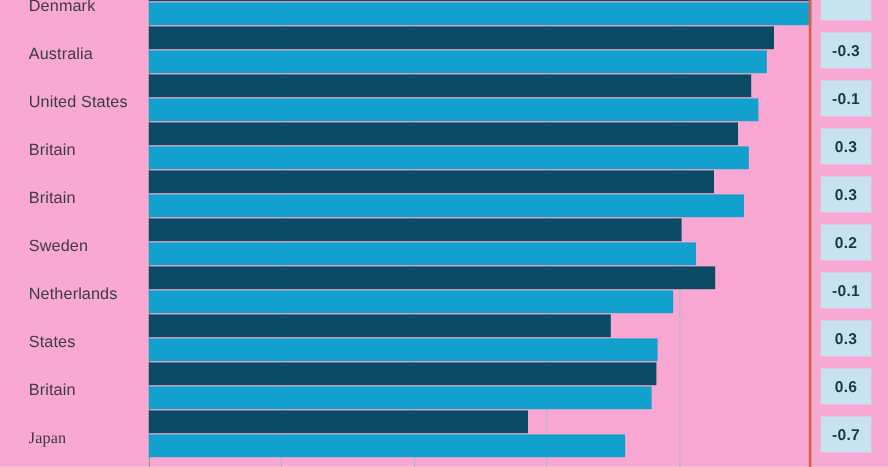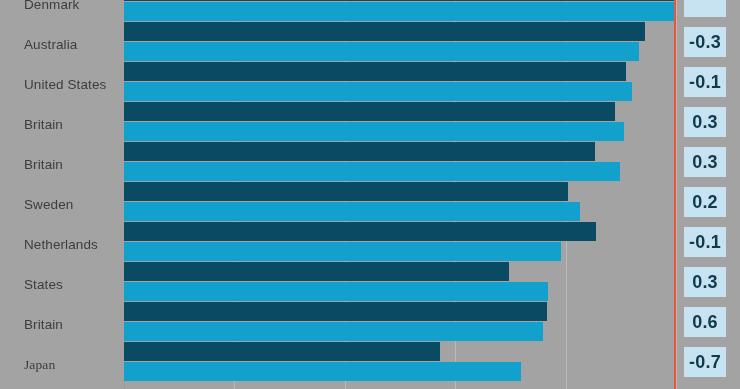--- a/index.html
+++ b/index.html
@@ -12,21 +12,21 @@
     height: 389px;
     overflow: hidden;
     font-family: "Liberation Sans", sans-serif;
     position: relative;
   }
 
   #chart-root {
     position: relative;
     width: 740px;
     height: 389px;
-    background: #a3a3a3;
+    background: #f9a8d4;
   }
 
   
   .label-col {
     position: absolute;
     left: 0;
     top: 0;
     width: 124px;
     height: 389px;
   }
@@ -88,21 +88,21 @@
     width: 64px;
     height: 389px;
   }
   .val-chip {
     position: absolute;
     left: 8px;
     width: 42px;
     height: 30px;
     background: #c7e3f2;
     color: #123a4d;
-    font-size: 18px;
+    font-size: 13px;
     font-weight: bold;
     display: flex;
     align-items: center;
     justify-content: center;
     letter-spacing: 0.2px;
   }
 </style>
 </head>
 <body>
 

